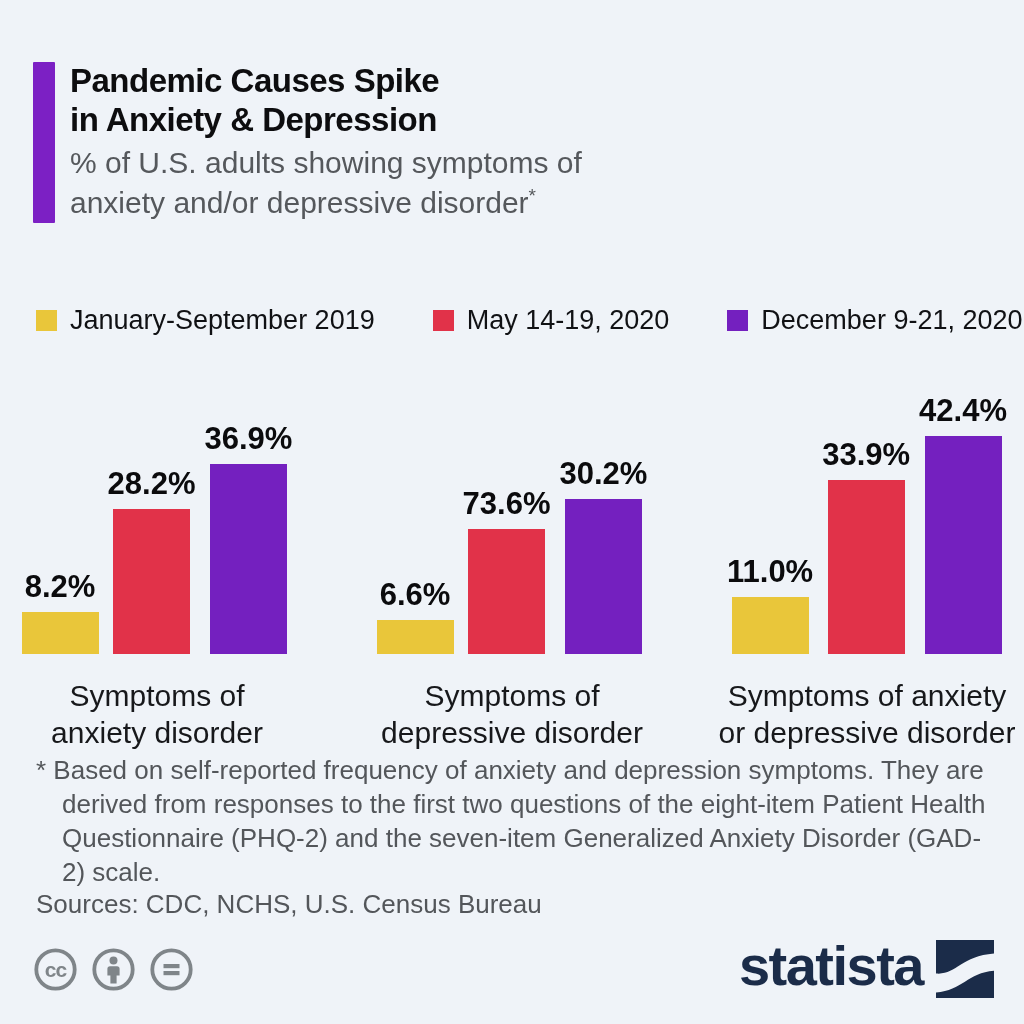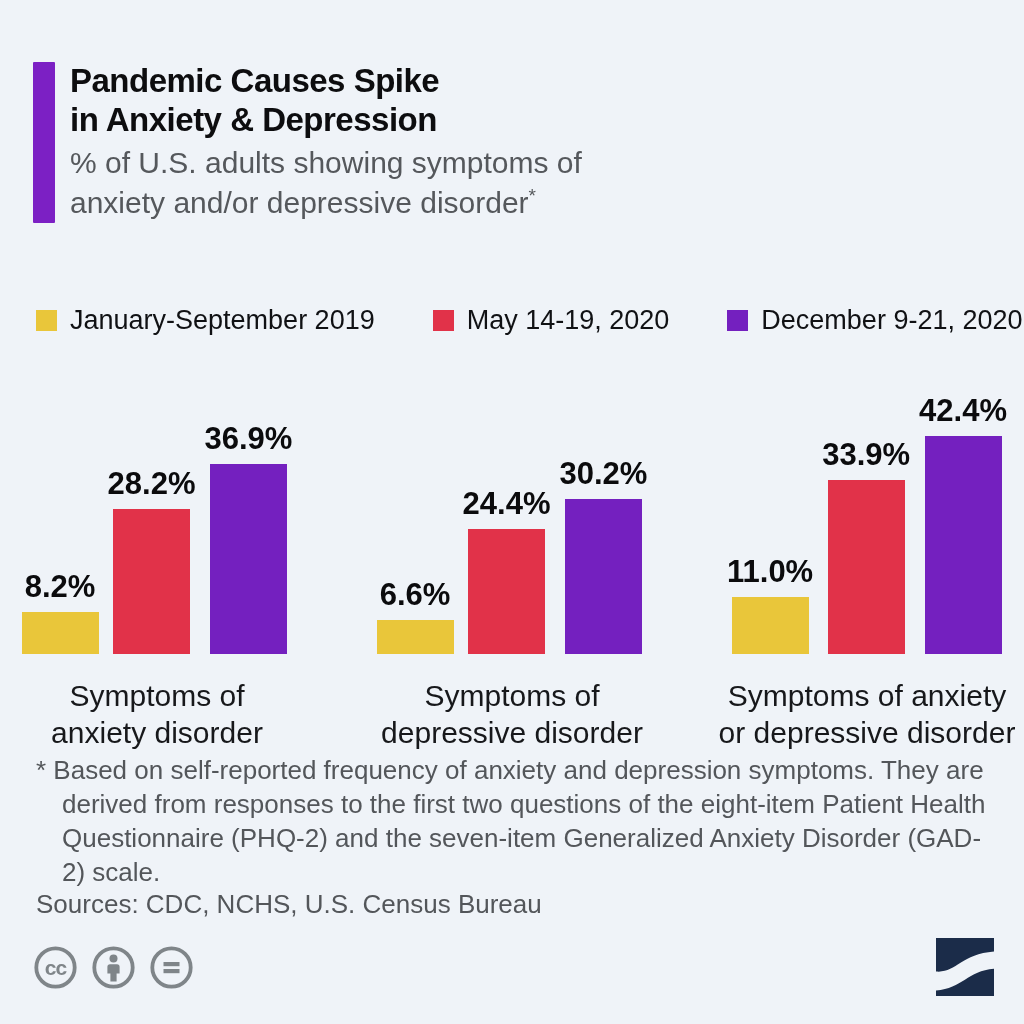--- a/index.html
+++ b/index.html
@@ -183,21 +183,21 @@
         </div>
         <div class="group-label">Symptoms of<br>anxiety disorder</div>
       </div>
       <div class="bar-group">
         <div class="bars">
           <div class="bar-col">
             <div class="bar-value">6.6%</div>
             <div class="bar" style="background: rgb(233, 198, 58); height: 34px;"></div>
           </div>
           <div class="bar-col">
-            <div class="bar-value">24.4%</div>
+            <div class="bar-value">73.6%</div>
             <div class="bar" style="background: rgb(225, 50, 73); height: 125px;"></div>
           </div>
           <div class="bar-col">
             <div class="bar-value">30.2%</div>
             <div class="bar" style="background: rgb(116, 32, 191); height: 155px;"></div>
           </div>
         </div>
         <div class="group-label">Symptoms of<br>depressive disorder</div>
       </div>
       <div class="bar-group">
@@ -240,20 +240,21 @@
     </span>
     <span>
       <svg width="45" height="45" viewBox="0 0 45 45">
         <circle cx="22.5" cy="22.5" r="19.2" fill="none" stroke="#7f8589" stroke-width="3.8"></circle>
         <rect x="14.5" y="17" width="16" height="4.2" fill="#7f8589"></rect>
         <rect x="14.5" y="24" width="16" height="4.2" fill="#7f8589"></rect>
       </svg>
     </span>
   </div>
   <div class="brand">
+    <span class="brand-word" style="color: rgb(27, 44, 73);">statista</span>
     <span class="brand-mark">
       <svg width="58" height="58" viewBox="0 0 64 64">
         <rect width="64" height="64" fill="#1b2c49"></rect>
         <path d="M0 37 C 22 39 27 18 64 15 L 64 34 C 35 36 29 56 0 58 Z" fill="#eff3f8"></path>
       </svg>
     </span>
   </div>
 </div>
 
 </body></html>

